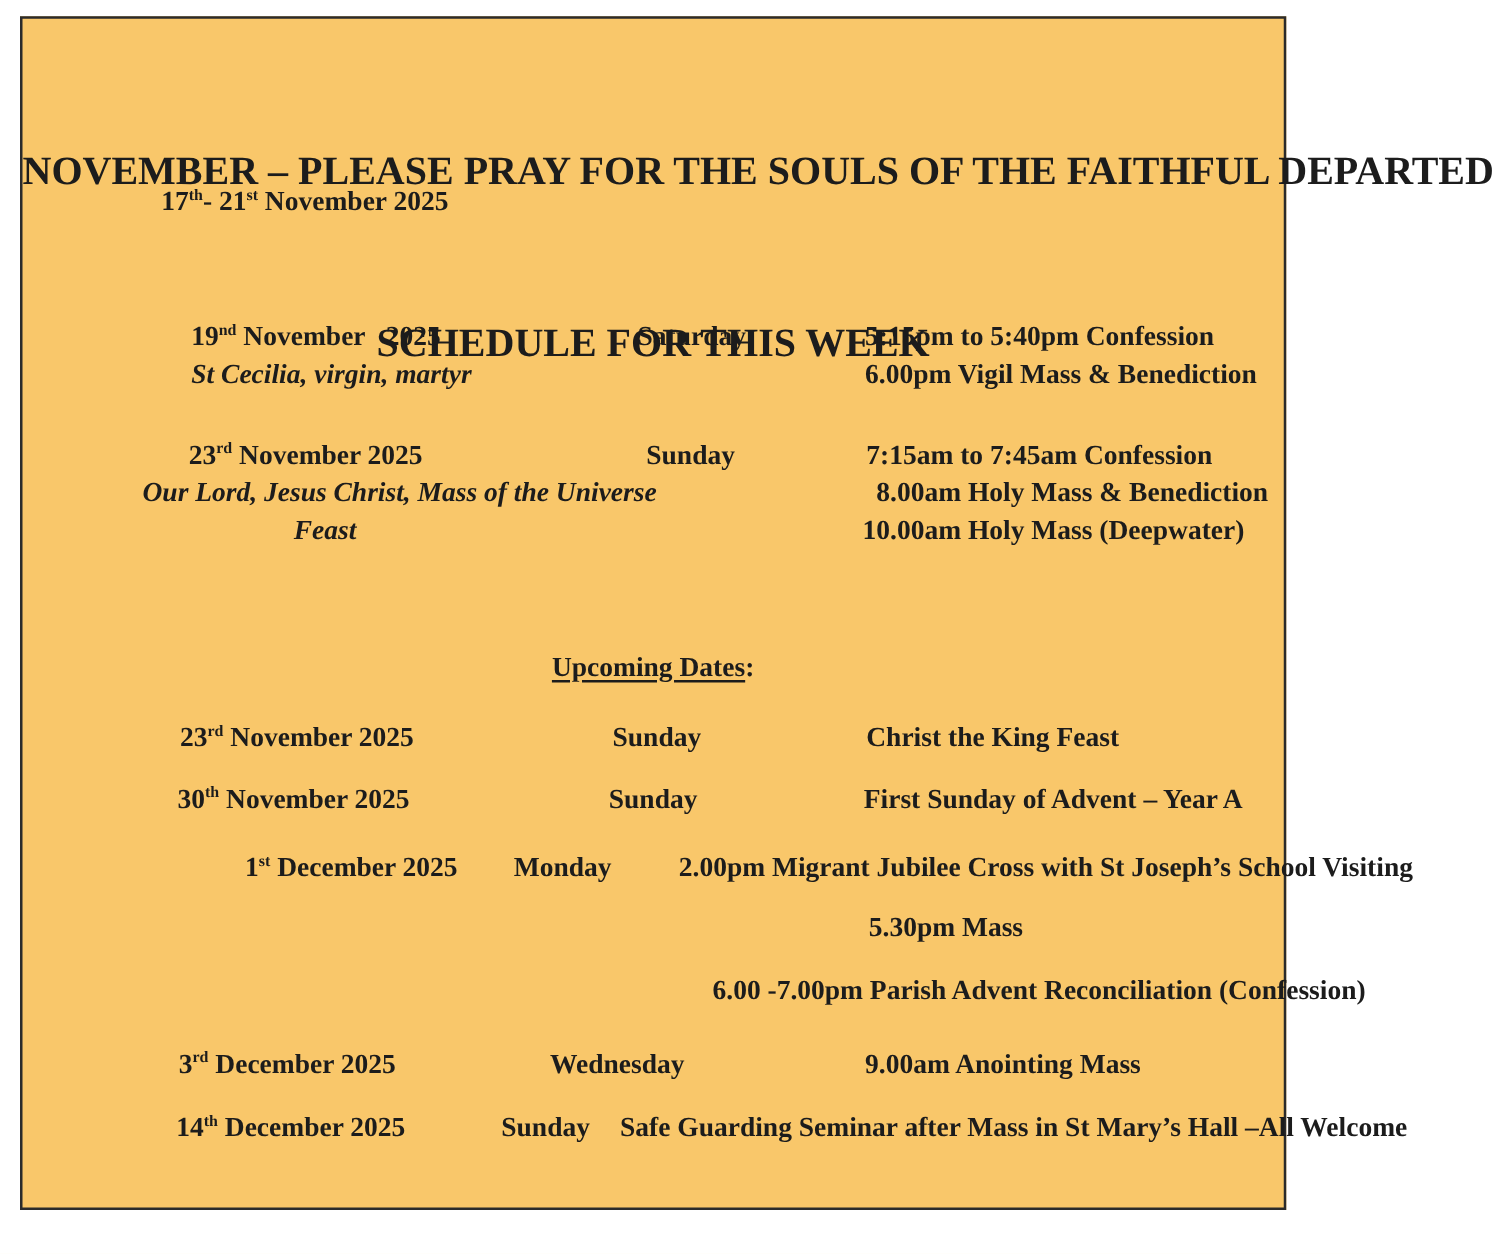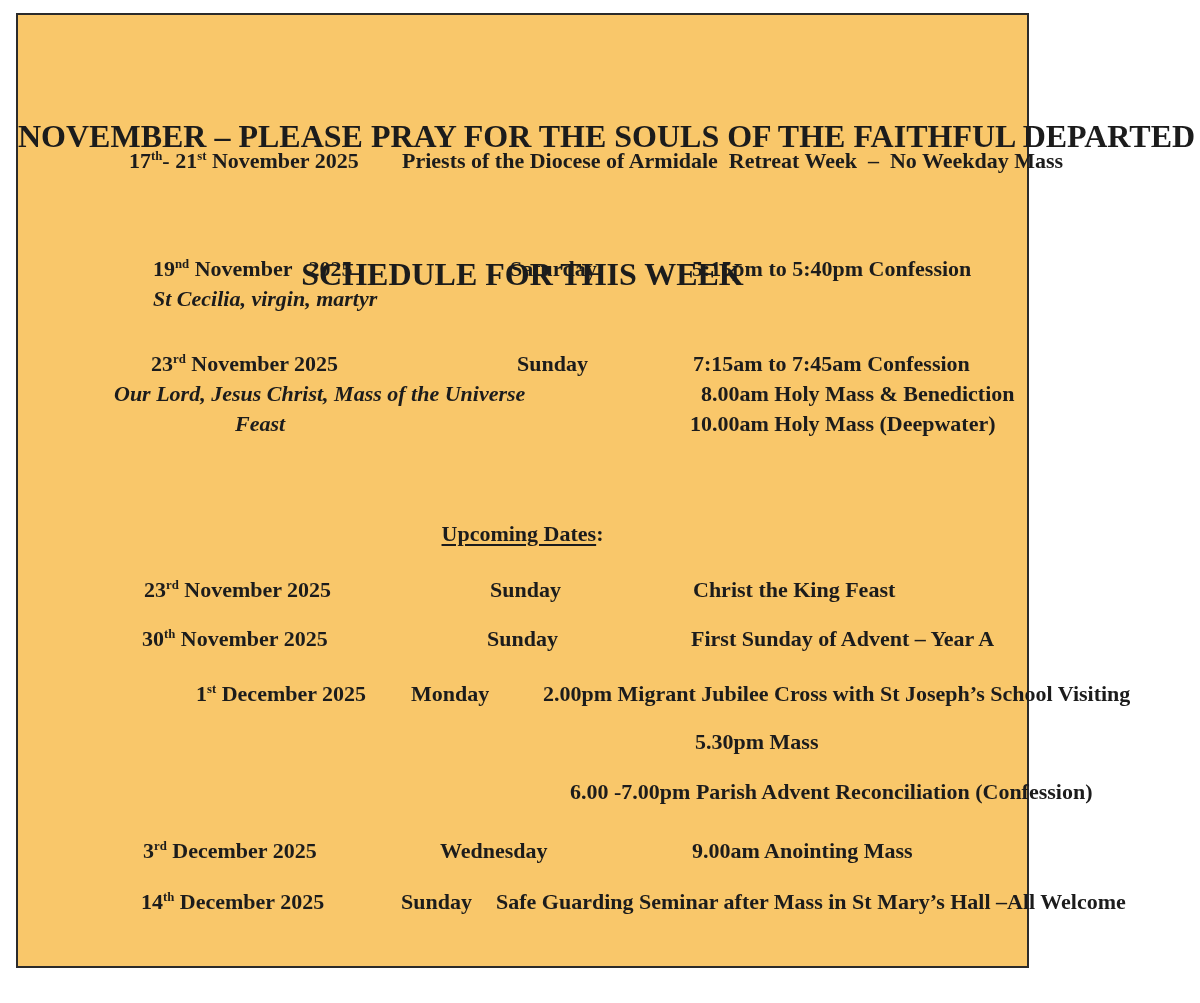--- a/index.html
+++ b/index.html
@@ -51,26 +51,26 @@
 
 <div class="page">
   <div class="box">
 
     <div class="title">
       <div>NOVEMBER – PLEASE PRAY FOR THE SOULS OF THE FAITHFUL DEPARTED</div>
       <div>SCHEDULE FOR THIS WEEK</div>
     </div>
 
     <span class="t" style="left:111px;top:132px;"><span>17</span><sup>th</sup><span>- 21</span><sup>st</sup><span> November 2025</span></span>
-    <span class="t" style="left:384px;top:132px;">Priests of the Diocese of Armidale  Retreat Week  –  No Weekday Mass</span>
 
     <span class="t" style="left:135px;top:240px;"><span>19</span><sup>nd</sup><span> November   2025</span></span>
     <span class="t" style="left:492px;top:240px;">Saturday</span>
     <span class="t" style="left:674px;top:240px;">5:15pm to 5:40pm Confession</span>
     <span class="t i" style="left:135px;top:270px;">St Cecilia, virgin, martyr</span>
+    <span class="t" style="left:674px;top:270px;">6.00pm Vigil Mass &amp; Benediction</span>
 
     <span class="t" style="left:133px;top:335px;"><span>23</span><sup>rd</sup><span> November 2025</span></span>
     <span class="t" style="left:499px;top:335px;">Sunday</span>
     <span class="t" style="left:675px;top:335px;">7:15am to 7:45am Confession</span>
     <span class="t i" style="left:96px;top:365px;">Our Lord, Jesus Christ, Mass of the Universe</span>
     <span class="t" style="left:683px;top:365px;">8.00am Holy Mass &amp; Benediction</span>
     <span class="t i" style="left:169px;top:395px;margin-left:48px;">Feast</span>
     <span class="t" style="left:672px;top:395px;">10.00am Holy Mass (Deepwater)</span>
 
     <div class="hdg"><span class="u">Upcoming Dates</span><span>:</span></div>

